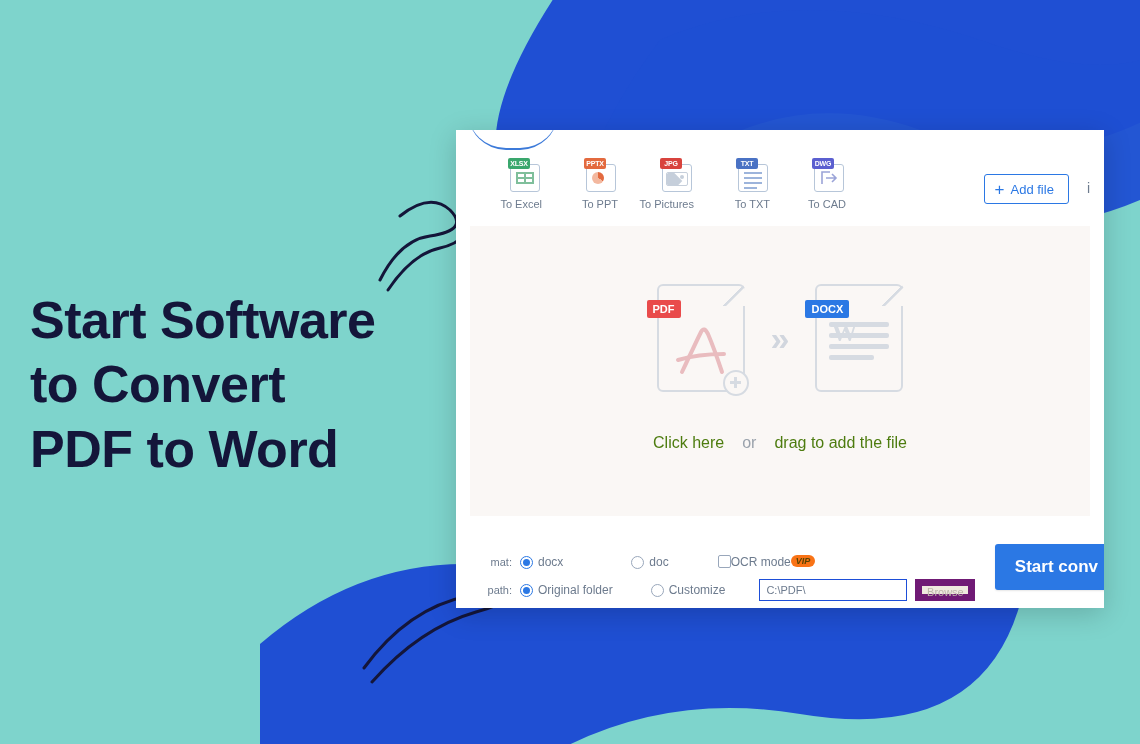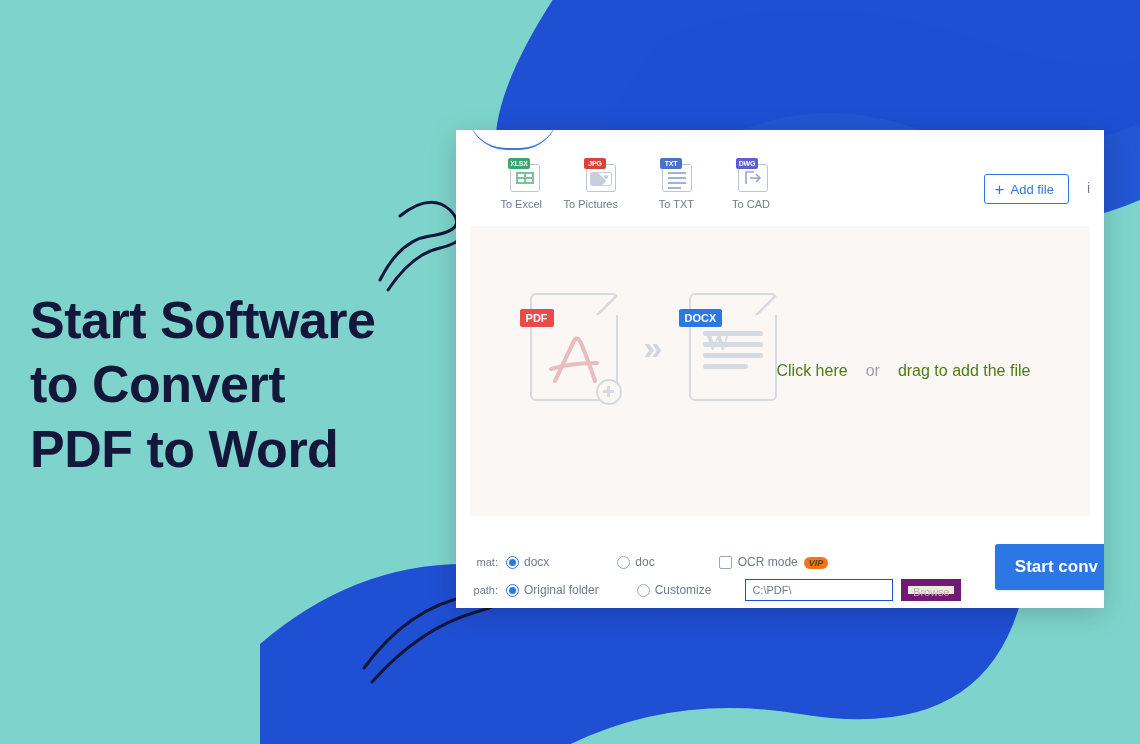--- a/index.html
+++ b/index.html
@@ -166,21 +166,21 @@
   cursor: pointer;
 }
 
 
 .drop-area {
   margin: 6px 14px 0 14px;
   height: 290px;
   background: #faf7f5;
   position: relative;
   display: flex;
-  flex-direction: row;
+  flex-direction: column;
   align-items: center;
   justify-content: center;
 }
 
 .conv-graphic {
   display: flex;
   align-items: center;
   gap: 26px;
   margin-bottom: 42px;
   margin-top: -6px;
@@ -283,21 +283,21 @@
 .drop-prompt .link { color: #4d7c0f; cursor: pointer; }
 
 
 .settings-bar {
   position: absolute;
   bottom: 0;
   left: 0;
   right: 0;
   height: 72px;
   background: #ffffff;
-  padding: 12px 14px 0 10px;
+  padding: 12px 14px 0 24px;
   font-size: 12px;
   color: #6d7b8e;
 }
 .settings-row {
   display: flex;
   align-items: center;
   height: 28px;
   gap: 8px;
 }
 .settings-label {
@@ -324,23 +324,22 @@
 .radio-opt.selected .dot { border-color: #2b78e4; }
 .radio-opt.selected .dot::after {
   content:"";
   width: 7px; height: 7px;
   background: #2b78e4;
   border-radius: 50%;
 }
 
 .checkbox-opt {
   display: flex;
-  align-items: flex-end;
-  gap: 6px;
-  margin-left: 26px;
+  align-items: flex-start;
+  margin-left: 11px;
   cursor: pointer;
 }
 .checkbox-opt .box {
   width: 13px; height: 13px;
   border: 1.5px solid #99a7bb;
   border-radius: 2px;
 }
 .vip-pill {
   background: #f97316;
   color: #5a4400;
@@ -454,20 +453,30 @@
             <span></span>
             <span></span>
             <span></span>
             <span></span>
             <span></span>
           </div>
       </div>
       <div class="conv-label">To Excel</div>
     </div>
 
+    <div class="conv-item">
+      <div class="conv-icon ci-ppt">
+        <div class="doc-body"></div>
+        <div class="doc-badge">PPTX</div>
+        <div class="mini">
+            <div class="pie"></div>
+          </div>
+      </div>
+      <div class="conv-label">To PPT</div>
+    </div>
 
     <div class="conv-item">
       <div class="conv-icon ci-pic">
         <div class="doc-body"></div>
         <div class="doc-badge">JPG</div>
         <div class="mini"></div>
       </div>
       <div class="conv-label">To Pictures</div>
     </div>
 

